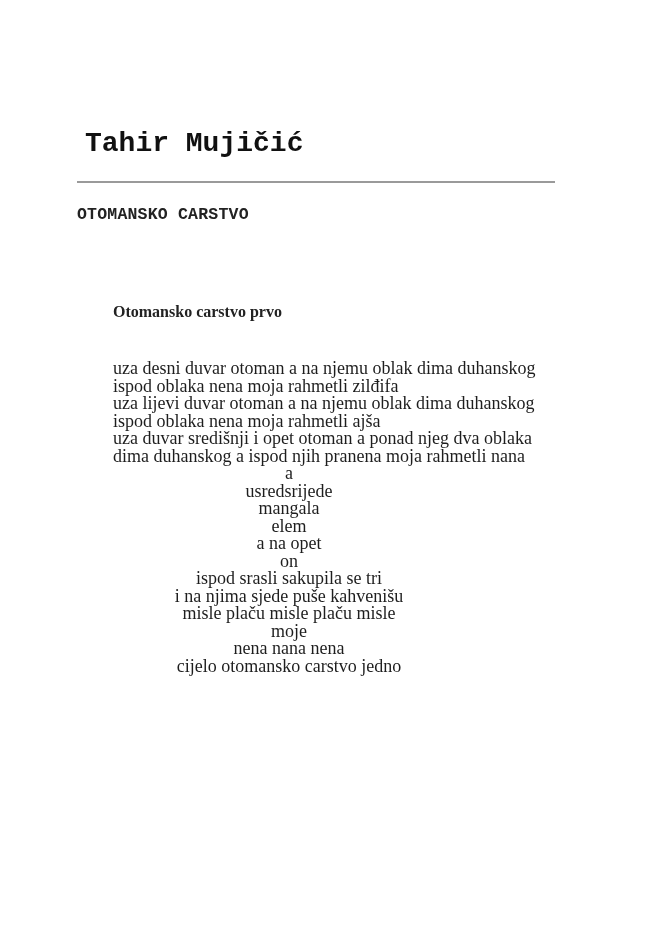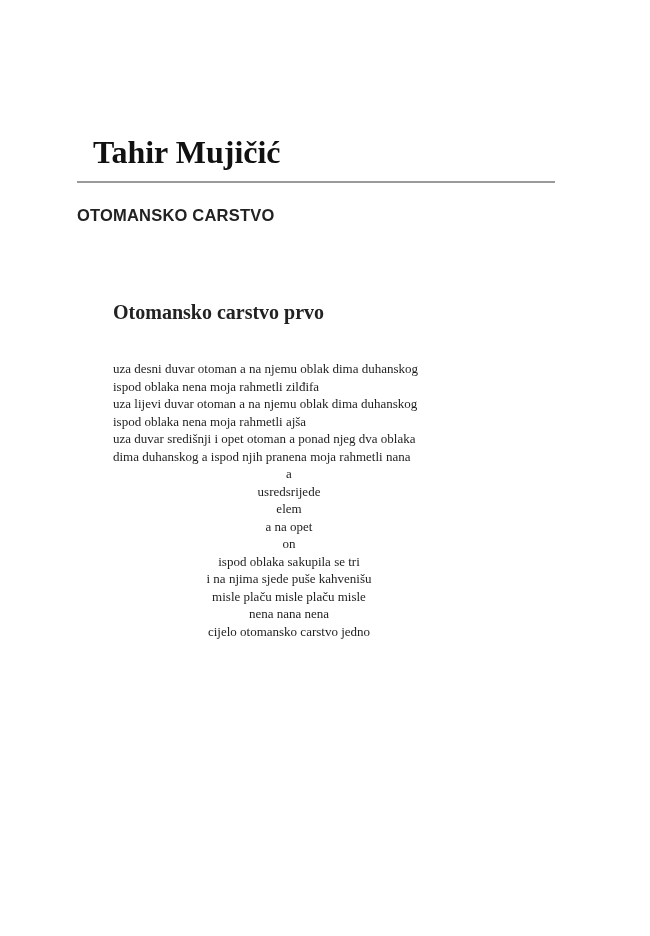--- a/index.html
+++ b/index.html
@@ -12,66 +12,66 @@
       height: 936px;
       position: relative;
       overflow: hidden;
       font-family: "Liberation Serif", "DejaVu Serif", serif;
       color: #1a1a1a;
     }
     .author {
       position: absolute;
       left: 77px;
       top: 121px;
-      font-family: Liberation Serif, serif;
+      font-family: Liberation Mono, monospace;
       font-weight: bold;
-      font-size: 32px;
+      font-size: 28px;
       line-height: 30px;
       color: #111;
       letter-spacing: 0px;
-      margin: 16px;
+      margin: 8px;
     }
     .rule {
       position: absolute;
       left: 77px;
       top: 181px;
       width: 478px;
       height: 2px;
       background: #9a9a9a;
       border: 0;
       margin: 0;
     }
     .section-title {
       position: absolute;
       left: 77px;
       top: 205px;
-      font-family: Liberation Sans, sans-serif;
+      font-family: Liberation Mono, monospace;
       font-size: 16.5px;
       line-height: 20px;
       color: #222;
       margin: 0;
       letter-spacing: 0.2px;
     }
     .poem-title {
       position: absolute;
       left: 113px;
       top: 302px;
       font-family: "Liberation Serif", serif;
-      font-size: 20px;
+      font-size: 16px;
       line-height: 20px;
       color: #222;
       margin: 0;
     }
     .poem {
       position: absolute;
       left: 113px;
       top: 360px;
       width: 352px;
       font-family: "Liberation Serif", serif;
-      font-size: 13px;
+      font-size: 18px;
       line-height: 17.5px;
       color: #1e1e1e;
       margin: 0;
     }
     .poem .line-left {
       display: block;
       white-space: nowrap;
       text-align: left;
     }
     .poem .line-center {
@@ -95,21 +95,23 @@
 <div class="poem">
   <span class="line-left">uza desni duvar otoman a na njemu oblak dima duhanskog</span>
   <span class="line-left">ispod oblaka nena moja rahmetli zilđifa</span>
   <span class="line-left">uza lijevi duvar otoman a na njemu oblak dima duhanskog</span>
   <span class="line-left">ispod oblaka nena moja rahmetli ajša</span>
   <span class="line-left">uza duvar središnji i opet otoman a ponad njeg dva oblaka</span>
   <span class="line-left">dima duhanskog a ispod njih pranena moja rahmetli nana</span>
 
   <span class="line-center">a</span>
   <span class="line-center">usredsrijede</span>
+  <span class="line-center">mangala</span>
   <span class="line-center">elem</span>
   <span class="line-center">a na opet</span>
   <span class="line-center">on</span>
-  <span class="line-center">ispod oblaka sakupila se tri</span>
+  <span class="line-center">ispod srasli sakupila se tri</span>
   <span class="line-center">i na njima sjede puše kahvenišu</span>
   <span class="line-center">misle plaču misle plaču misle</span>
+  <span class="line-center">moje</span>
   <span class="line-center">nena nana nena</span>
   <span class="line-center">cijelo otomansko carstvo jedno</span>
 </div>
 
 </body></html>

